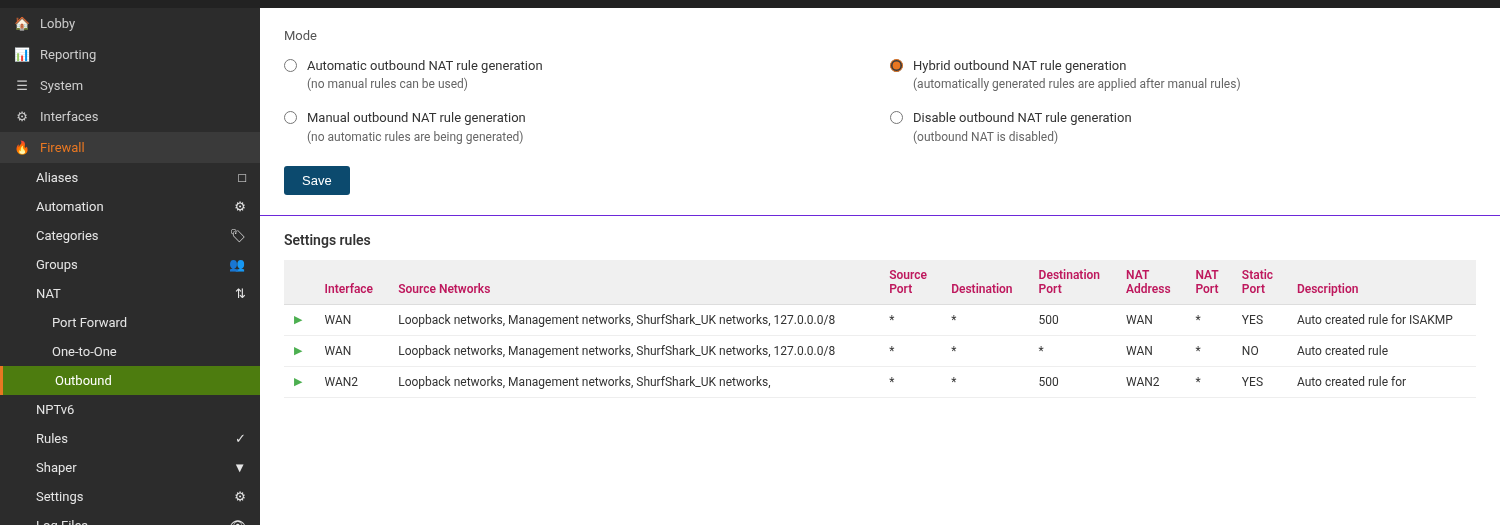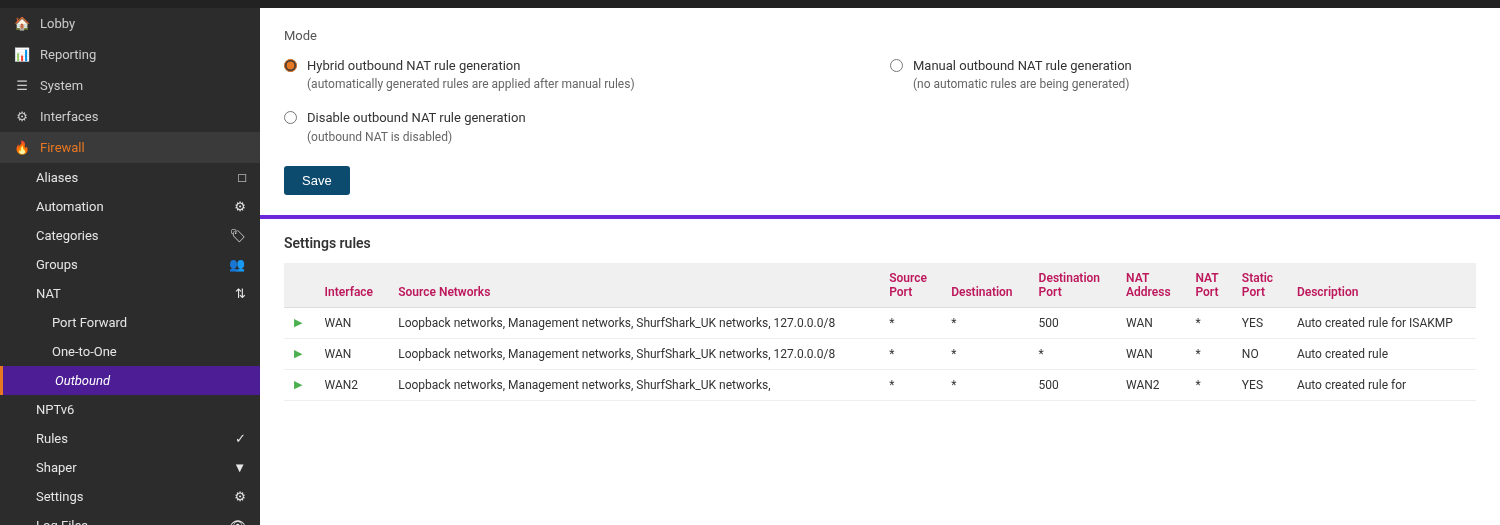--- a/index.html
+++ b/index.html
@@ -56,23 +56,22 @@
       padding: 7px 14px 7px 36px;
       cursor: pointer;
       font-size: 13px;
       color: #e5e5e5;
       gap: 10px;
     }
 
     .sidebar-sub-item.active-sub {
       color: #fff;
       border-left: 3px solid #e87722;
-      background: #4c1d95;
+      background: #4d7c0f;
       padding-left: 33px;
-      font-style: italic;
     }
 
     
     .content {
       flex: 1;
       background: #fff;
       overflow-y: auto;
       padding: 0;
     }
 
@@ -83,21 +82,21 @@
     }
 
     .page-header h1 {
       font-size: 20px;
       font-weight: 400;
       color: #333;
     }
 
     .form-section {
       padding: 20px 24px;
-      border-bottom: 4px solid #6d28d9;
+      border-bottom: 1px solid #6d28d9;
     }
 
     .mode-label {
       font-size: 13px;
       color: #555;
       margin-bottom: 14px;
     }
 
     .radio-grid {
       display: grid;
@@ -270,20 +269,27 @@
   </nav>
 
   <main class="content">
 
 
     <div class="form-section">
       <div class="mode-label">Mode</div>
 
       <div class="radio-grid">
 
+        <div class="radio-option">
+          <input type="radio" name="nat-mode" id="auto" style="">
+          <label for="auto">
+            Automatic outbound NAT rule generation<br>
+            <span class="sub">(no manual rules can be used)</span>
+          </label>
+        </div>
 
         <div class="radio-option">
           <input type="radio" name="nat-mode" id="hybrid" checked="" style="">
           <label for="hybrid">
             Hybrid outbound NAT rule generation<br>
             <span class="sub">(automatically generated rules are applied after manual rules)</span>
           </label>
         </div>
 
         <div class="radio-option">

